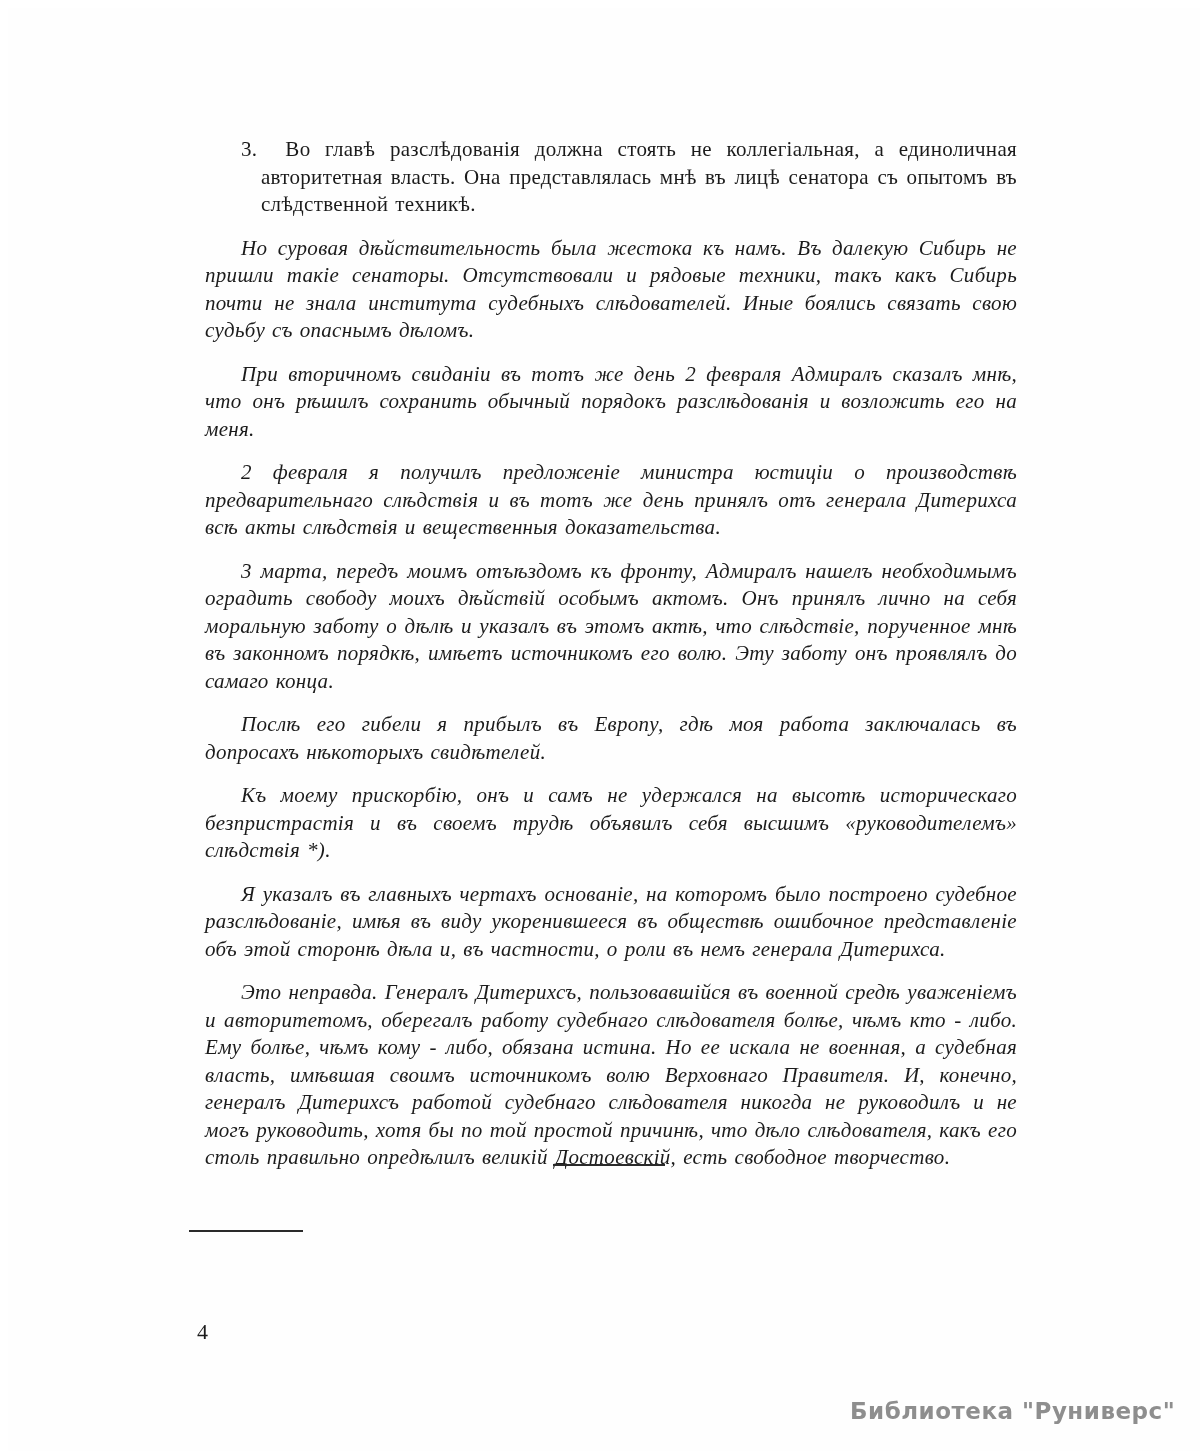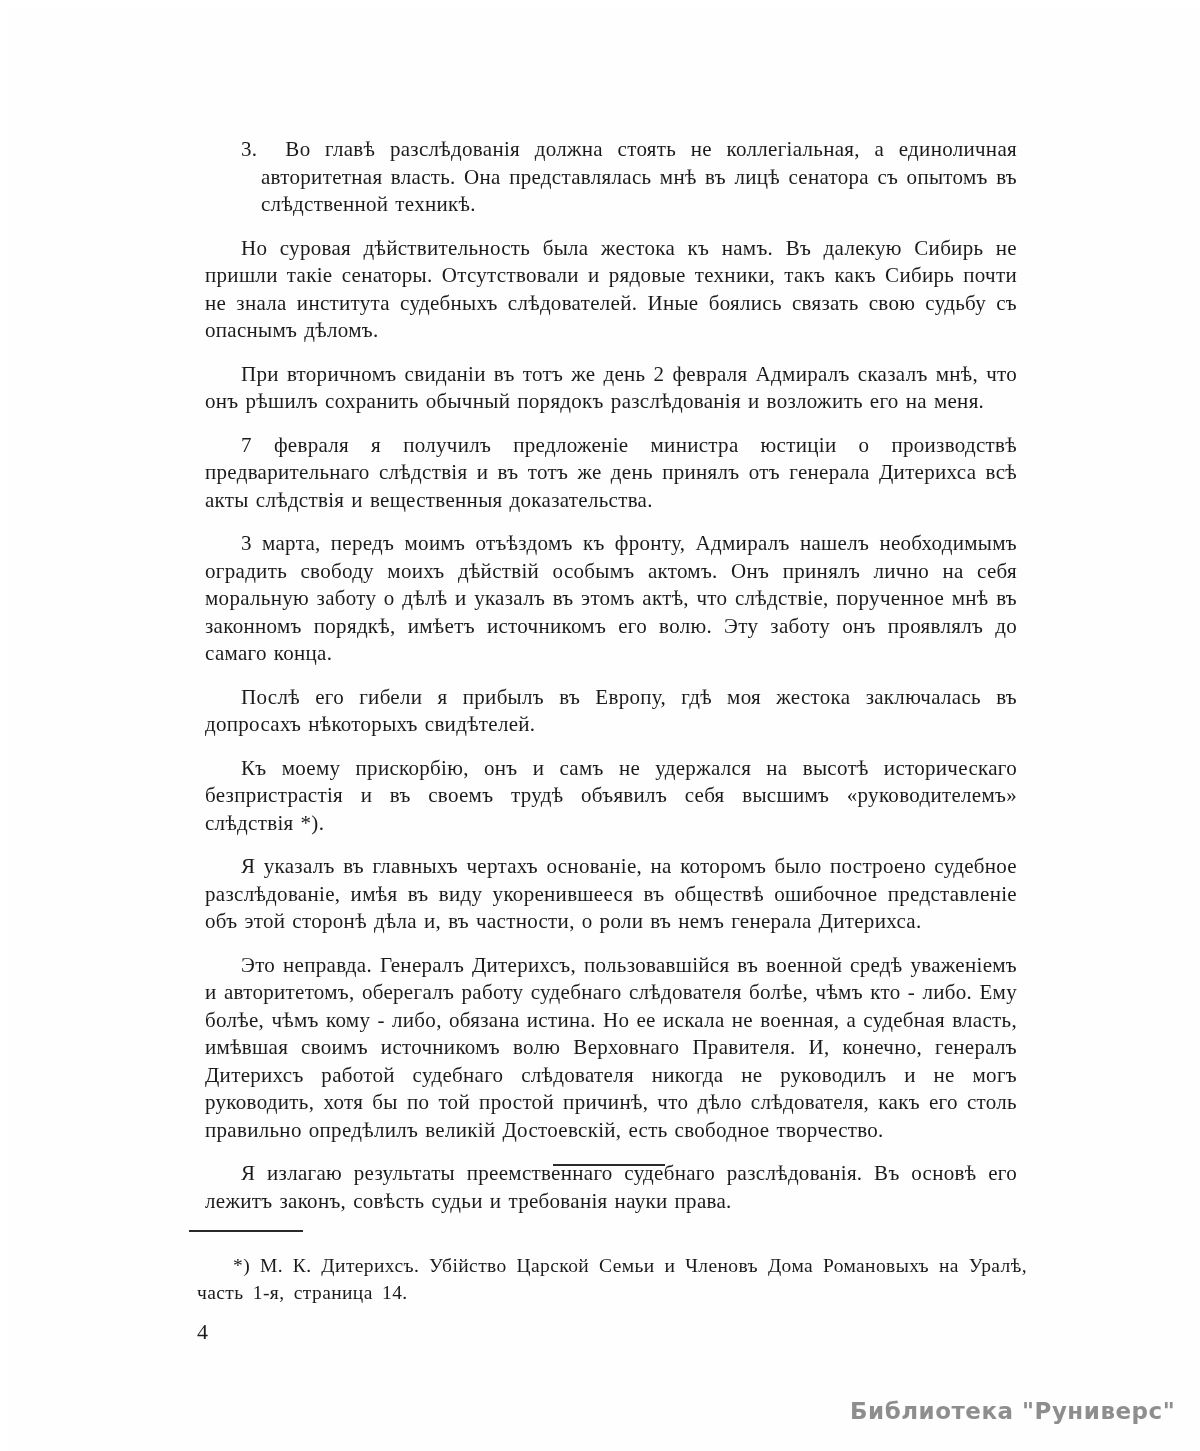--- a/index.html
+++ b/index.html
@@ -22,21 +22,21 @@
     left: 181px;
     top: 112px;
     width: 844px;
     font-size: 21px;
     line-height: 27.5px;
     text-align: justify;
     letter-spacing: 0.3px;
     word-spacing: 1.5px;
   }
   .text-block p { margin: 0; }
-  .para { text-indent: 36px; }
+  .para { text-indent: 36px; font-style: italic; }
   .numbered {
     padding-left: 64px;
     text-indent: -28px;
   }
   .numbered .marker { margin-right: 12px; }
   .separator {
     position: absolute;
     left: 545px;
     top: 1156px;
     width: 112px;
@@ -80,32 +80,30 @@
 </style>
 </head>
 <body>
 
 <div class="page">
 
   <div class="text-block">
     <p class="numbered"><span class="marker">3.</span><span>Во главѣ разслѣдованія должна стоять не коллегіальная, а единоличная авторитетная власть. Она представлялась мнѣ въ лицѣ сенатора съ опытомъ въ слѣдственной техникѣ.</span></p>
     <p class="para">Но суровая дѣйствительность была жестока къ намъ. Въ далекую Сибирь не пришли такіе сенаторы. Отсутствовали и рядовые техники, такъ какъ Сибирь почти не знала института судебныхъ слѣдователей. Иные боялись связать свою судьбу съ опаснымъ дѣломъ.</p>
     <p class="para">При вторичномъ свиданіи въ тотъ же день 2 февраля Адмиралъ сказалъ мнѣ, что онъ рѣшилъ сохранить обычный порядокъ разслѣдованія и возложить его на меня.</p>
-    <p class="para">7 февраля я получилъ предложеніе министра юстиціи о производствѣ предварительнаго слѣдствія и въ тотъ же день принялъ отъ генерала Дитерихса всѣ акты слѣдствія и вещественныя доказательства.</p>
+    <p class="para">2 февраля я получилъ предложеніе министра юстиціи о производствѣ предварительнаго слѣдствія и въ тотъ же день принялъ отъ генерала Дитерихса всѣ акты слѣдствія и вещественныя доказательства.</p>
     <p class="para">3 марта, передъ моимъ отъѣздомъ къ фронту, Адмиралъ нашелъ необходимымъ оградить свободу моихъ дѣйствій особымъ актомъ. Онъ принялъ лично на себя моральную заботу о дѣлѣ и указалъ въ этомъ актѣ, что слѣдствіе, порученное мнѣ въ законномъ порядкѣ, имѣетъ источникомъ его волю. Эту заботу онъ проявлялъ до самаго конца.</p>
-    <p class="para">Послѣ его гибели я прибылъ въ Европу, гдѣ моя жестока заключалась въ допросахъ нѣкоторыхъ свидѣтелей.</p>
+    <p class="para">Послѣ его гибели я прибылъ въ Европу, гдѣ моя работа заключалась въ допросахъ нѣкоторыхъ свидѣтелей.</p>
     <p class="para">Къ моему прискорбію, онъ и самъ не удержался на высотѣ историческаго безпристрастія и въ своемъ трудѣ объявилъ себя высшимъ «руководителемъ» слѣдствія *).</p>
     <p class="para">Я указалъ въ главныхъ чертахъ основаніе, на которомъ было построено судебное разслѣдованіе, имѣя въ виду укоренившееся въ обществѣ ошибочное представленіе объ этой сторонѣ дѣла и, въ частности, о роли въ немъ генерала Дитерихса.</p>
     <p class="para">Это неправда. Генералъ Дитерихсъ, пользовавшійся въ военной средѣ уваженіемъ и авторитетомъ, оберегалъ работу судебнаго слѣдователя болѣе, чѣмъ кто - либо. Ему болѣе, чѣмъ кому - либо, обязана истина. Но ее искала не военная, а судебная власть, имѣвшая своимъ источникомъ волю Верховнаго Правителя. И, конечно, генералъ Дитерихсъ работой судебнаго слѣдователя никогда не руководилъ и не могъ руководить, хотя бы по той простой причинѣ, что дѣло слѣдователя, какъ его столь правильно опредѣлилъ великій Достоевскій, есть свободное творчество.</p>
-    <p class="para">Я излагаю результаты преемственнаго судебнаго разслѣдованія. Въ основѣ его лежитъ законъ, совѣсть судьи и требованія науки права.</p>
   </div>
 
   <div class="separator"></div>
 
   <div class="footnote-rule"></div>
 
-  <p class="footnote">*) М. К. Дитерихсъ. Убійство Царской Семьи и Членовъ Дома Романовыхъ на Уралѣ, часть 1-я, страница 14.</p>
 
   <div class="page-number">4</div>
 
   <div class="watermark">Библиотека "Руниверс"</div>
 
 </div>
 
 </body></html>

